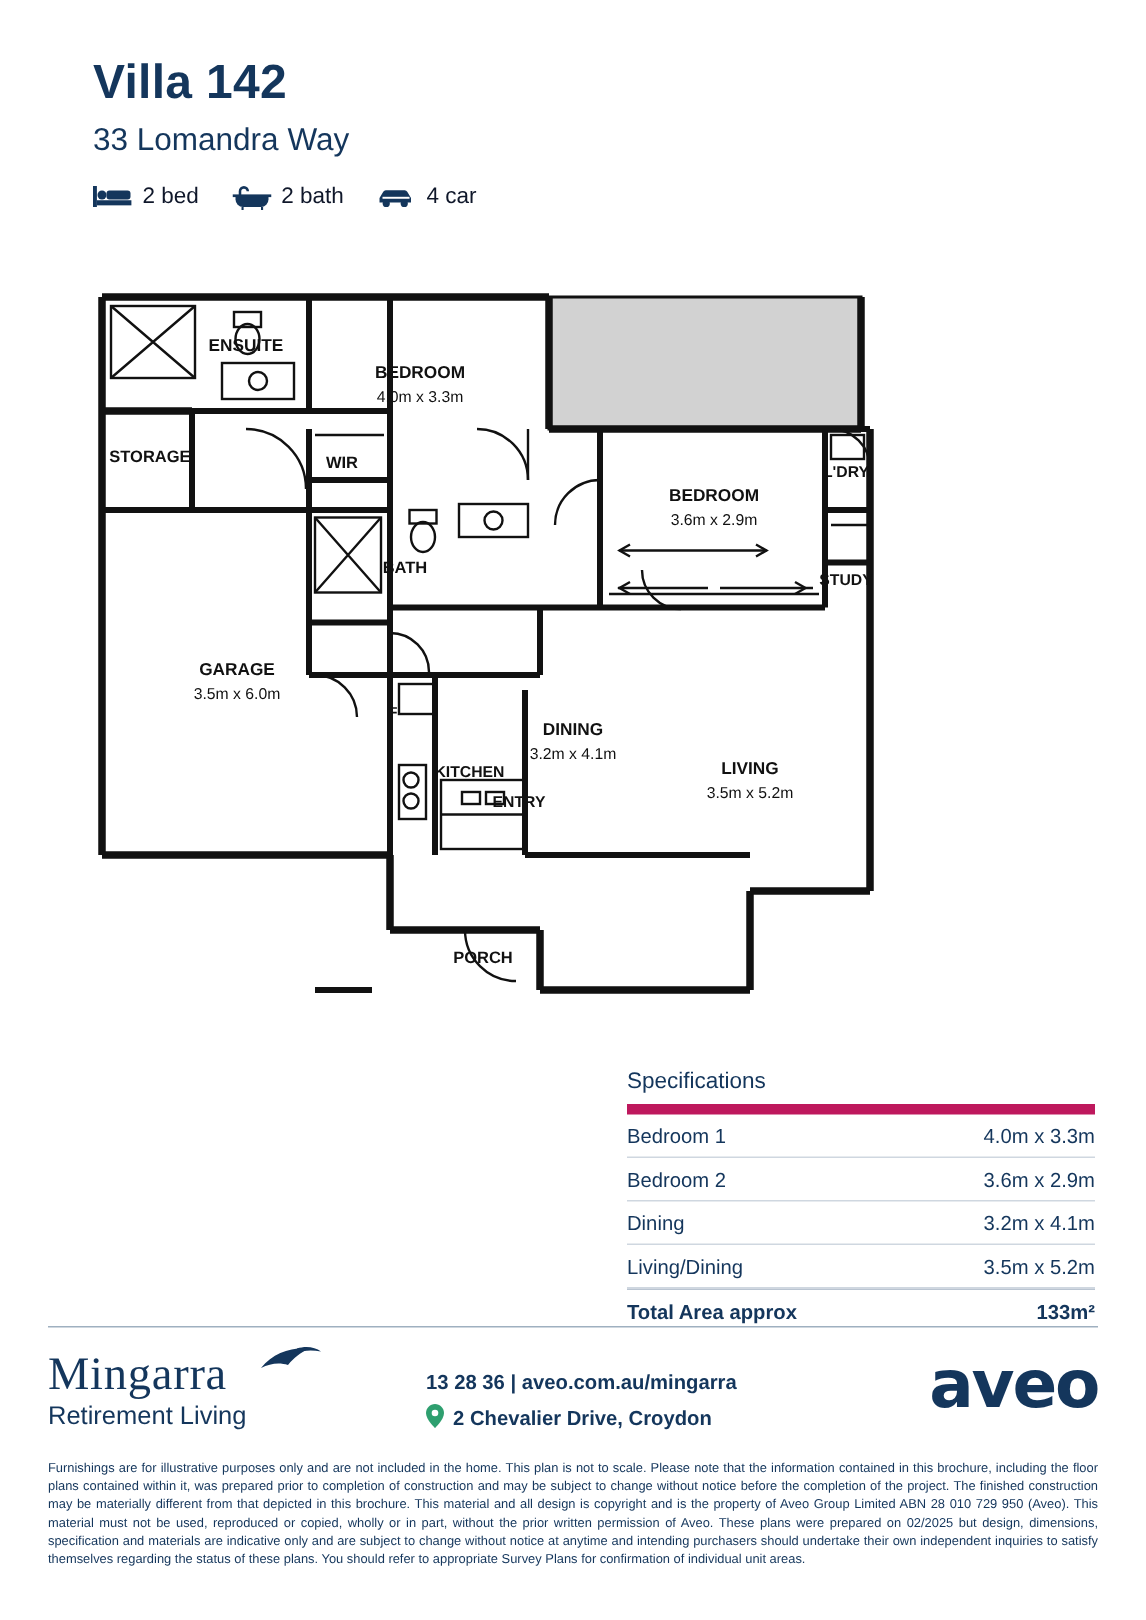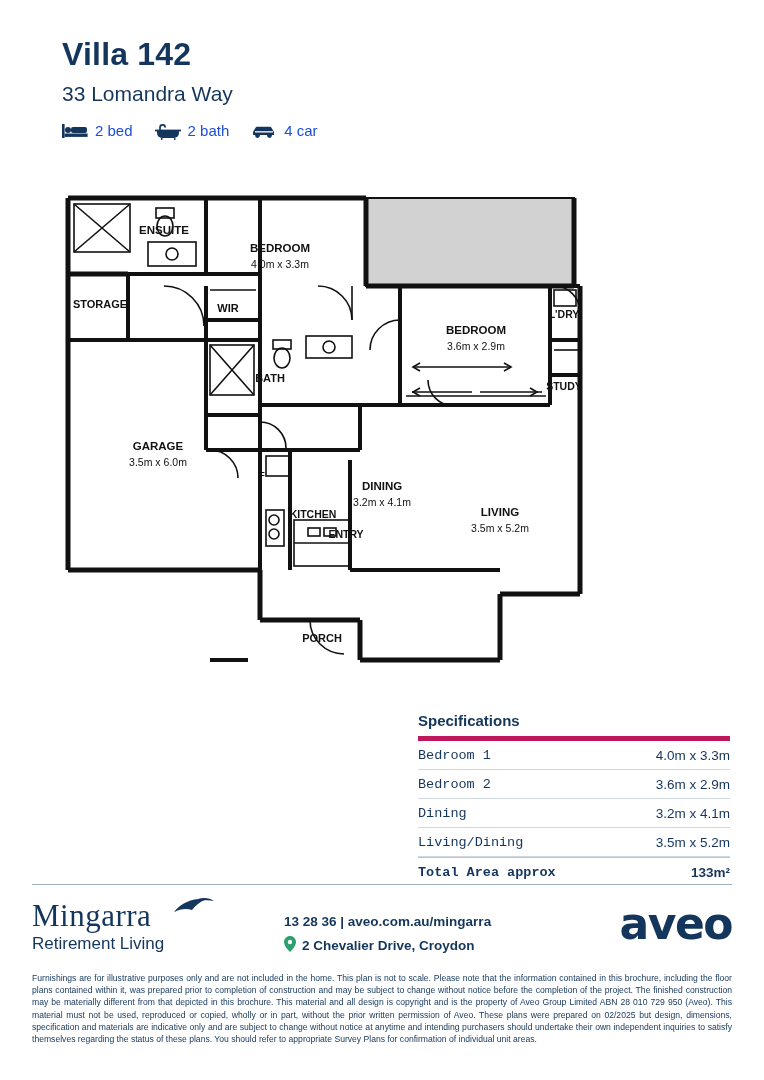--- a/index.html
+++ b/index.html
@@ -45,21 +45,21 @@
   .feature-row {
     display: flex;
     align-items: center;
     gap: 22px;
   }
   .feature {
     display: flex;
     align-items: center;
     gap: 7px;
     font-size: 15px;
-    color: #1d4ed8;
+    color: #0f172a;
   }
   .feature svg { display: block; }
 
   
   .plan {
     position: absolute;
     left: 60px;
     top: 190px;
     width: 600px;
     height: 500px;
@@ -69,37 +69,37 @@
   
   .specs {
     position: absolute;
     left: 418px;
     top: 712px;
     width: 312px;
     font-size: 13.5px;
     color: #14365c;
   }
   .specs-title {
-    font-weight: bold;
+    font-weight: normal;
     font-size: 15px;
     padding-bottom: 7px;
-    border-bottom: 5px solid #be185d;
+    border-bottom: 7px solid #be185d;
   }
   .spec-row {
     display: flex;
     justify-content: space-between;
     padding: 6.5px 0 6.5px 0;
     border-bottom: 1px solid #cfd7e0;
   }
   .spec-row.total {
     font-weight: bold;
     border-bottom: none;
     border-top: 1px solid #b9c4d1;
   }
-  .spec-label { text-align: center; font-family: Liberation Mono, monospace; }
+  .spec-label { text-align: center; }
   .spec-value { text-align: right; }
 
   
   .footer-rule {
     position: absolute;
     left: 32px;
     top: 884px;
     width: 700px;
     height: 1px;
     background: #9fb0c0;

